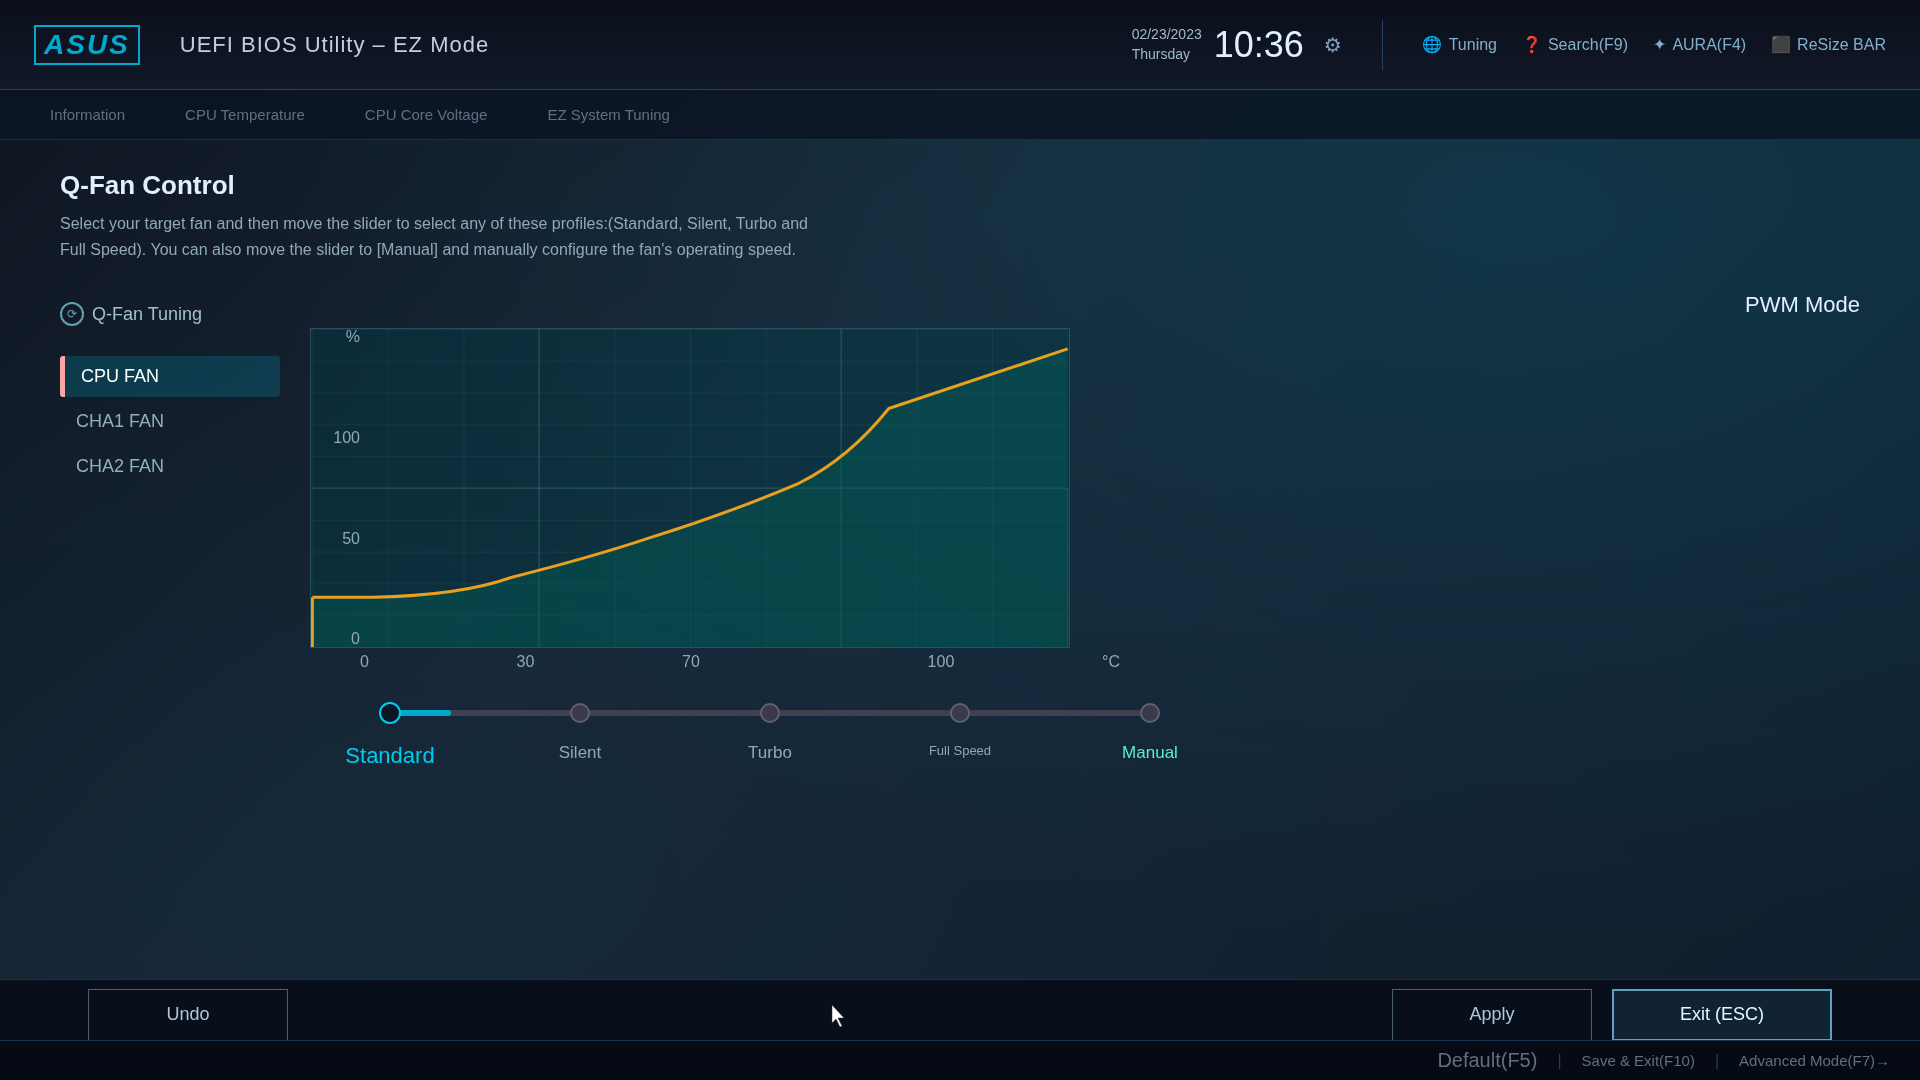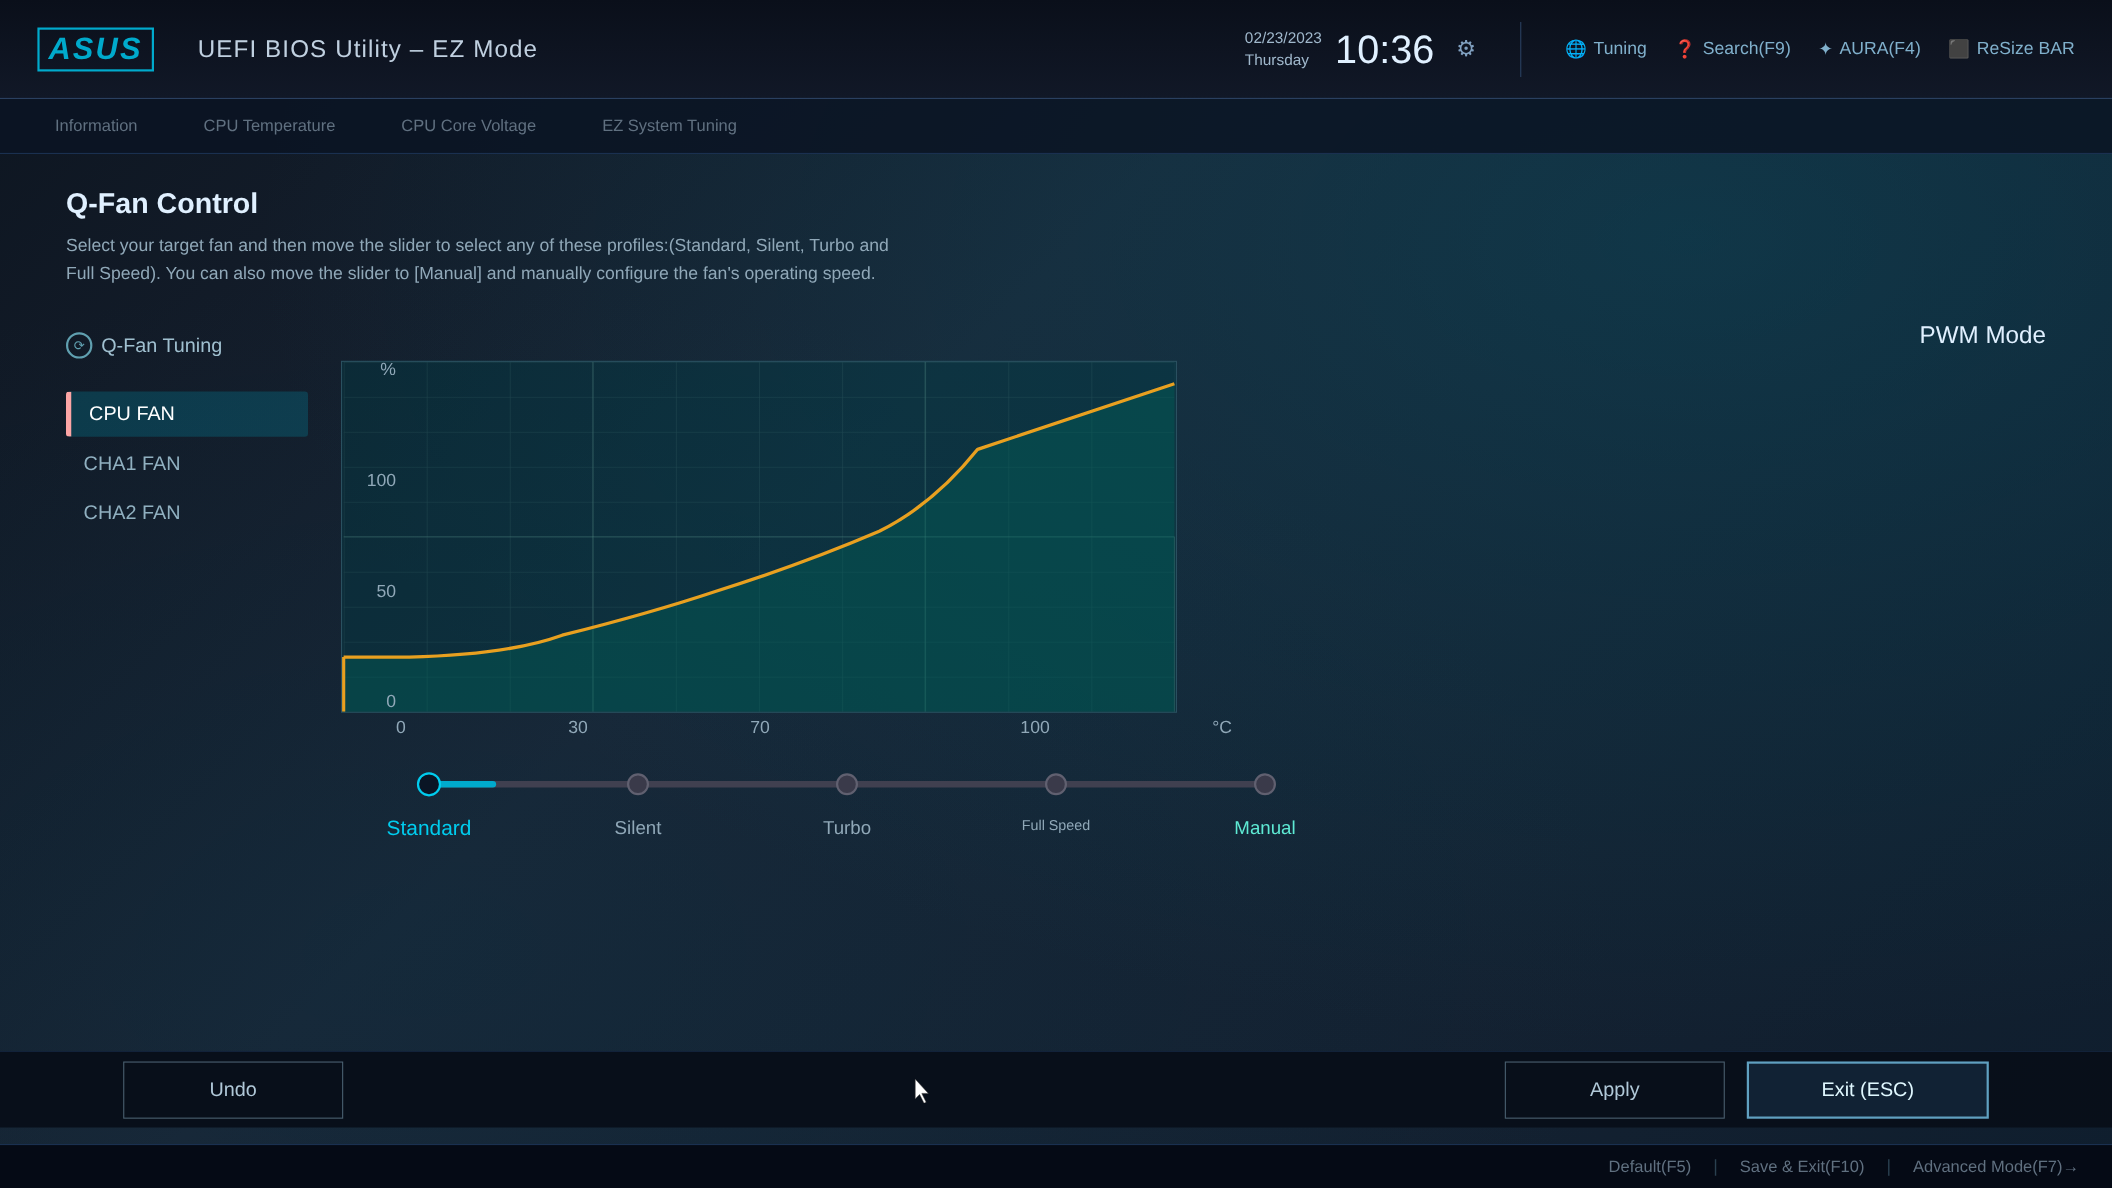--- a/index.html
+++ b/index.html
@@ -443,50 +443,50 @@
           <div style="position:absolute;top:50%;left:25%;transform:translate(-50%,-50%);width:20px;height:20px;border-radius:50%;background:#3a3a4a;border:2px solid #606070;"></div>
 
           <div style="position:absolute;top:50%;left:50%;transform:translate(-50%,-50%);width:20px;height:20px;border-radius:50%;background:#3a3a4a;border:2px solid #606070;"></div>
 
           <div style="position:absolute;top:50%;left:75%;transform:translate(-50%,-50%);width:20px;height:20px;border-radius:50%;background:#3a3a4a;border:2px solid #606070;"></div>
 
           <div style="position:absolute;top:50%;left:100%;transform:translate(-50%,-50%);width:20px;height:20px;border-radius:50%;background:#3a3a4a;border:2px solid #606070;"></div>
         </div>
 
         <div style="position:relative;height:30px;">
-          <span style="position:absolute;left:0%;transform:translateX(-50%);color:#00ccee;font-size:19px;">Standard</span>
+          <span style="position:absolute;left:0%;transform:translateX(-50%);color:#00ccee;font-size:22px;">Standard</span>
           <span style="position:absolute;left:25%;transform:translateX(-50%);color:#90a8b8;font-size:17px;">Silent</span>
           <span style="position:absolute;left:50%;transform:translateX(-50%);color:#90a8b8;font-size:17px;">Turbo</span>
           <span style="position:absolute;left:75%;transform:translateX(-50%);color:#90a8b8;font-size:13px;">Full Speed</span>
           <span style="position:absolute;left:100%;transform:translateX(-50%);color:#5eead4;font-size:17px;">Manual</span>
         </div>
       </div>
 
     </div>
   </div>
 </div>
 
-<div style="position:fixed;bottom:55px;left:0;right:0;z-index:20;height:70px;background:rgba(8,15,25,0.96);display:flex;align-items:center;padding:0 112px;border-top:1px solid #1a3050;justify-content:flex-end;">
+<div style="position:fixed;bottom:31px;left:0;right:0;z-index:20;height:70px;background:rgba(8,15,25,0.96);display:flex;align-items:center;padding:0 88px;border-top:1px solid #1a3050;justify-content:flex-end;">
   <div style="display:flex;gap:20px;align-items:center;">
     <button class="bottom-btn" style="width:200px;height:52px;background:transparent;border:1px solid #4a6070;color:#b0c8d8;font-size:18px;cursor:pointer;">Undo</button>
   </div>
   <div style="flex:1;">
 
     <div style="position:relative;width:30px;height:30px;margin:auto;">
 
       <svg width="24" height="24" viewBox="0 0 24 24" style="position:absolute;left:50%;top:50%;transform:translate(-50%,-50%);">
         <polygon points="4,2 4,20 8,16 12,24 14,23 10,15 16,15" fill="white" stroke="#333" stroke-width="0.5"></polygon>
       </svg>
     </div>
   </div>
   <div style="display:flex;gap:20px;align-items:center;">
     <button class="bottom-btn" style="width:200px;height:52px;background:transparent;border:1px solid #4a6070;color:#b0c8d8;font-size:18px;cursor:pointer;">Apply</button>
     <button class="bottom-btn exit-btn" style="width:220px;height:52px;background:rgba(20,40,60,0.8);border:2px solid #60a0c0;color:#e0f8ff;font-size:18px;cursor:pointer;">Exit (ESC)</button>
   </div>
 </div>
 
 <div class="bottom-footer" style="position:fixed;bottom:0;left:0;right:0;height:40px;background:rgba(5,10,20,0.98);display:flex;align-items:center;justify-content:flex-end;padding:0 30px;gap:20px;border-top:1px solid #1a3050;z-index:30;">
-  <span class="footer-item" style="color:#607080;font-size:15px;cursor:pointer;">Default(F5)</span>
+  <span class="footer-item" style="color:#607080;font-size:20px;cursor:pointer;">Default(F5)</span>
   <span class="footer-divider" style="color:#2a4050;">|</span>
   <span class="footer-item" style="color:#607080;font-size:15px;cursor:pointer;">Save &amp; Exit(F10)</span>
   <span class="footer-divider" style="color:#2a4050;">|</span>
   <span class="footer-item" style="color:#607080;font-size:15px;cursor:pointer;">Advanced Mode(F7)→</span>
 </div>
 
 </body></html>

